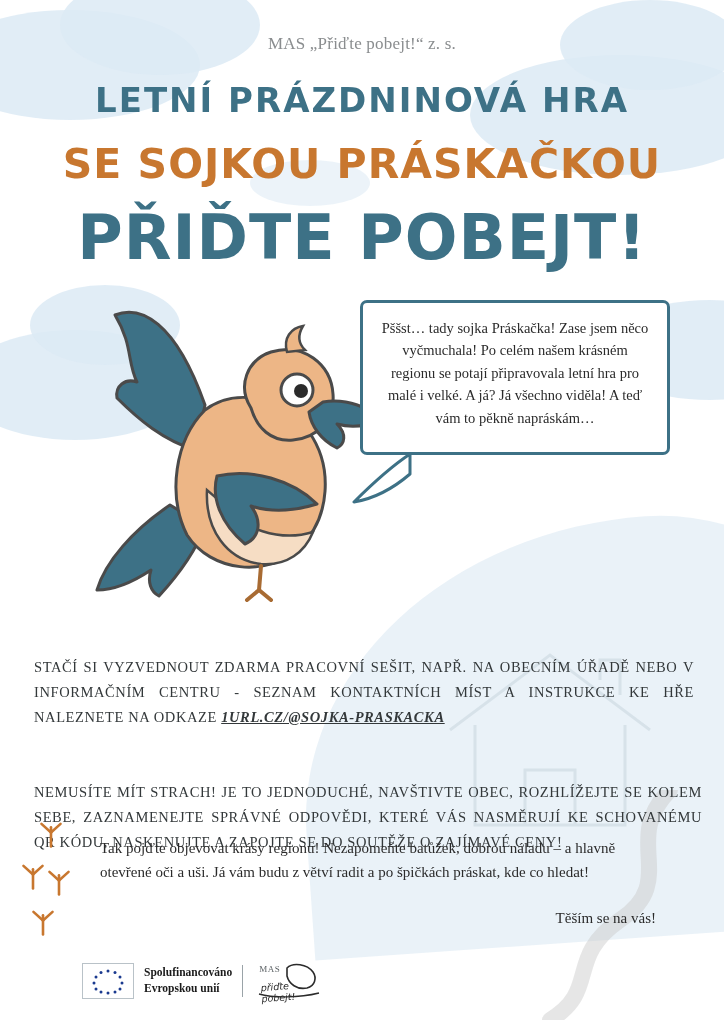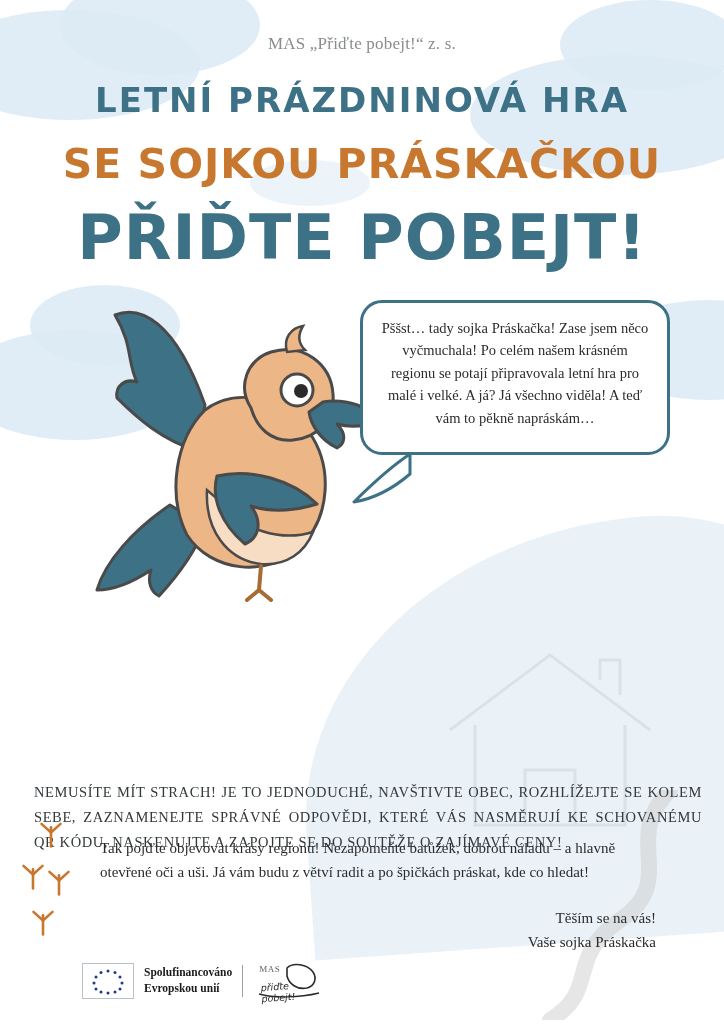--- a/index.html
+++ b/index.html
@@ -104,21 +104,21 @@
   }
 
   
   .bubble {
     position: absolute;
     left: 360px;
     top: 300px;
     width: 310px;
     height: 155px;
     border: 3px solid #3d7186;
-    border-radius: 22px;
+    border-radius: 7px;
     background: #ffffff;
     box-sizing: border-box;
     padding: 14px 18px;
     text-align: center;
     font-size: 14.5px;
     line-height: 1.55;
     color: #2b2b2b;
   }
   .bubble-tail {
     position: absolute;
@@ -330,28 +330,30 @@
   <div class="bubble">
     <span>Pššst… tady sojka Práskačka! Zase jsem něco vyčmuchala! Po celém našem krásném regionu se potají připravovala letní hra pro malé i velké. A já? Já všechno viděla! A teď vám to pěkně napráskám…</span>
   </div>
   <div class="bubble-tail">
     <svg viewBox="0 0 60 52" width="60" height="52">
       <path d="M58 2 C40 14 22 30 2 50 C26 46 44 34 58 22 Z" fill="#ffffff" stroke="#3d7186" stroke-width="3" stroke-linejoin="round"></path>
     </svg>
   </div>
 
 
+  <div class="caps-block para-sesit">
+    <span>STAČÍ SI VYZVEDNOUT ZDARMA PRACOVNÍ SEŠIT, NAPŘ. NA OBECNÍM ÚŘADĚ NEBO V INFORMAČNÍM CENTRU - SEZNAM KONTAKTNÍCH MÍST A INSTRUKCE KE HŘE NALEZNETE NA ODKAZE </span><a class="link" href="#">1URL.CZ/@SOJKA-PRASKACKA</a>
+  </div>
 
   <div class="caps-block para-strach">NEMUSÍTE MÍT STRACH! JE TO JEDNODUCHÉ, NAVŠTIVTE OBEC, ROZHLÍŽEJTE SE KOLEM SEBE, ZAZNAMENEJTE SPRÁVNÉ ODPOVĚDI, KTERÉ VÁS NASMĚRUJÍ KE SCHOVANÉMU QR KÓDU, NASKENUJTE A ZAPOJTE SE DO SOUTĚŽE O ZAJÍMAVÉ CENY!</div>
 
   <div class="para-lower">Tak pojďte objevovat krásy regionu! Nezapomeňte batůžek, dobrou náladu – a hlavně otevřené oči a uši. Já vám budu z větví radit a po špičkách práskat, kde co hledat!</div>
 
   <div class="sign">
     <div>Těším se na vás!</div>
-    <div>Vaše sojka Práskačka</div>
   </div>
 
   <div class="print" style="left:38px; top:820px;">
     <svg viewBox="0 0 30 36" width="26" height="32">
       <g stroke="#c8772f" stroke-width="3" fill="none" stroke-linecap="round">
         <path d="M15 30 L15 8"></path>
           <path d="M15 14 L4 4"></path>
           <path d="M15 14 L26 4"></path>
       </g>
     </svg>

